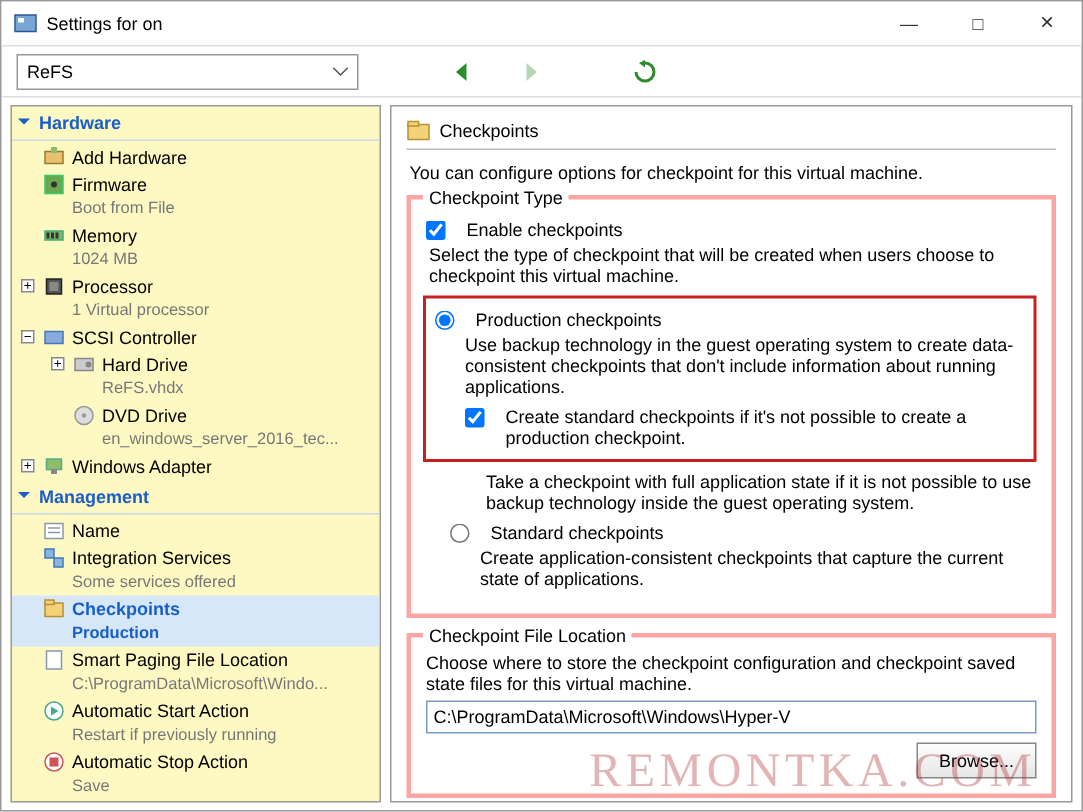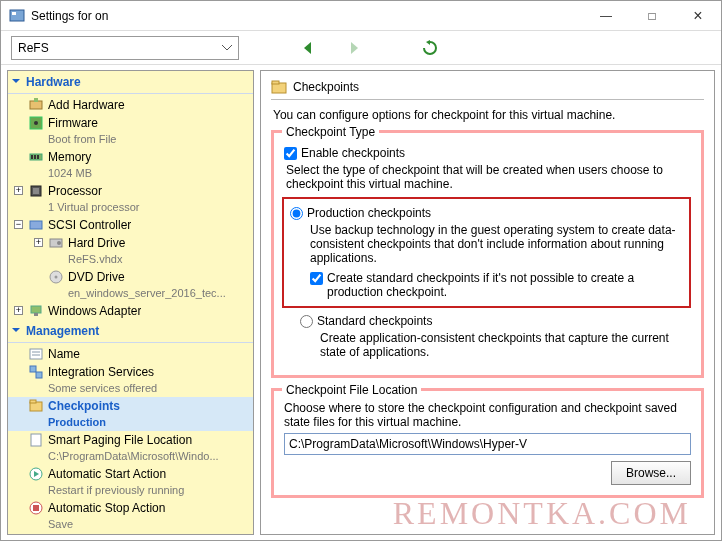--- a/index.html
+++ b/index.html
@@ -36,21 +36,21 @@
 .tree-item.selected .sub { color: #1a5fc8; font-weight: bold; }
 .expander { position: absolute; left: 6px; top: 4px; width: 9px; height: 9px; border: 1px solid #888; font-size: 9px; line-height: 7px; text-align: center; background: #fff; }
 .tree-item.indent1 .expander { left: 26px; }
 
 
 .content-head { display: flex; align-items: center; gap: 6px; border-bottom: 1px solid #bbb; padding-bottom: 4px; margin-bottom: 8px; }
 .content-head .ico { width: 16px; height: 16px; }
 .desc { margin: 4px 0 8px 2px; }
 .groupbox { border: 3px solid #fca5a5; padding: 10px 10px 10px 10px; margin-bottom: 10px; position: relative; }
 .groupbox > legend { position: absolute; top: -8px; left: 8px; background: #fff; padding: 0 4px; }
-.chk-row, .rad-row { display: flex; align-items: flex-start; gap: 4px; margin: 3px 0 3px 0; }
+.chk-row, .rad-row { display: flex; align-items: flex-start; gap: 14px; margin: 3px 0 3px 0; }
 .chk-row input, .rad-row input { margin-top: 1px; }
 .sub-text { margin-left: 20px; color: #000; margin-bottom: 6px; }
 .highlight-box { border: 2px solid #c62020; padding: 4px 6px; margin: 4px 0 6px -2px; }
 .path-input { width: 100%; height: 22px; border: 1px solid #7a9ac7; padding: 2px 4px; margin-top: 4px; background: #fff; }
 .browse-row { display: flex; justify-content: flex-end; margin-top: 6px; }
 .btn { min-width: 80px; height: 24px; border: 1px solid #888; background: linear-gradient(#fdfdfd,#e6e6e6); padding: 2px 12px; }
 
 .watermark { position: absolute; bottom: 8px; right: 30px; font-family: Georgia, serif; font-size: 32px; letter-spacing: 3px; color: rgba(172,40,40,.35); pointer-events: none; font-weight: 400; }
 
 
@@ -326,20 +326,21 @@
           <input type="radio" name="ctype" checked="" style="">
           <label>Production checkpoints</label>
         </div>
         <div class="sub-text">Use backup technology in the guest operating system to create data-consistent checkpoints that don't include information about running applications.</div>
         <div class="chk-row" style="margin-left:20px">
           <input type="checkbox" checked="" style="">
           <label>Create standard checkpoints if it's not possible to create a production checkpoint.</label>
         </div>
       </div>
 
+      <div class="sub-text" style="margin-left:40px">Take a checkpoint with full application state if it is not possible to use backup technology inside the guest operating system.</div>
 
       <div class="rad-row" style="margin-left:16px">
         <input type="radio" name="ctype" style="">
         <label>Standard checkpoints</label>
       </div>
       <div class="sub-text" style="margin-left:36px">Create application-consistent checkpoints that capture the current state of applications.</div>
     </div>
 
     <div class="groupbox">
       <legend>Checkpoint File Location</legend>

